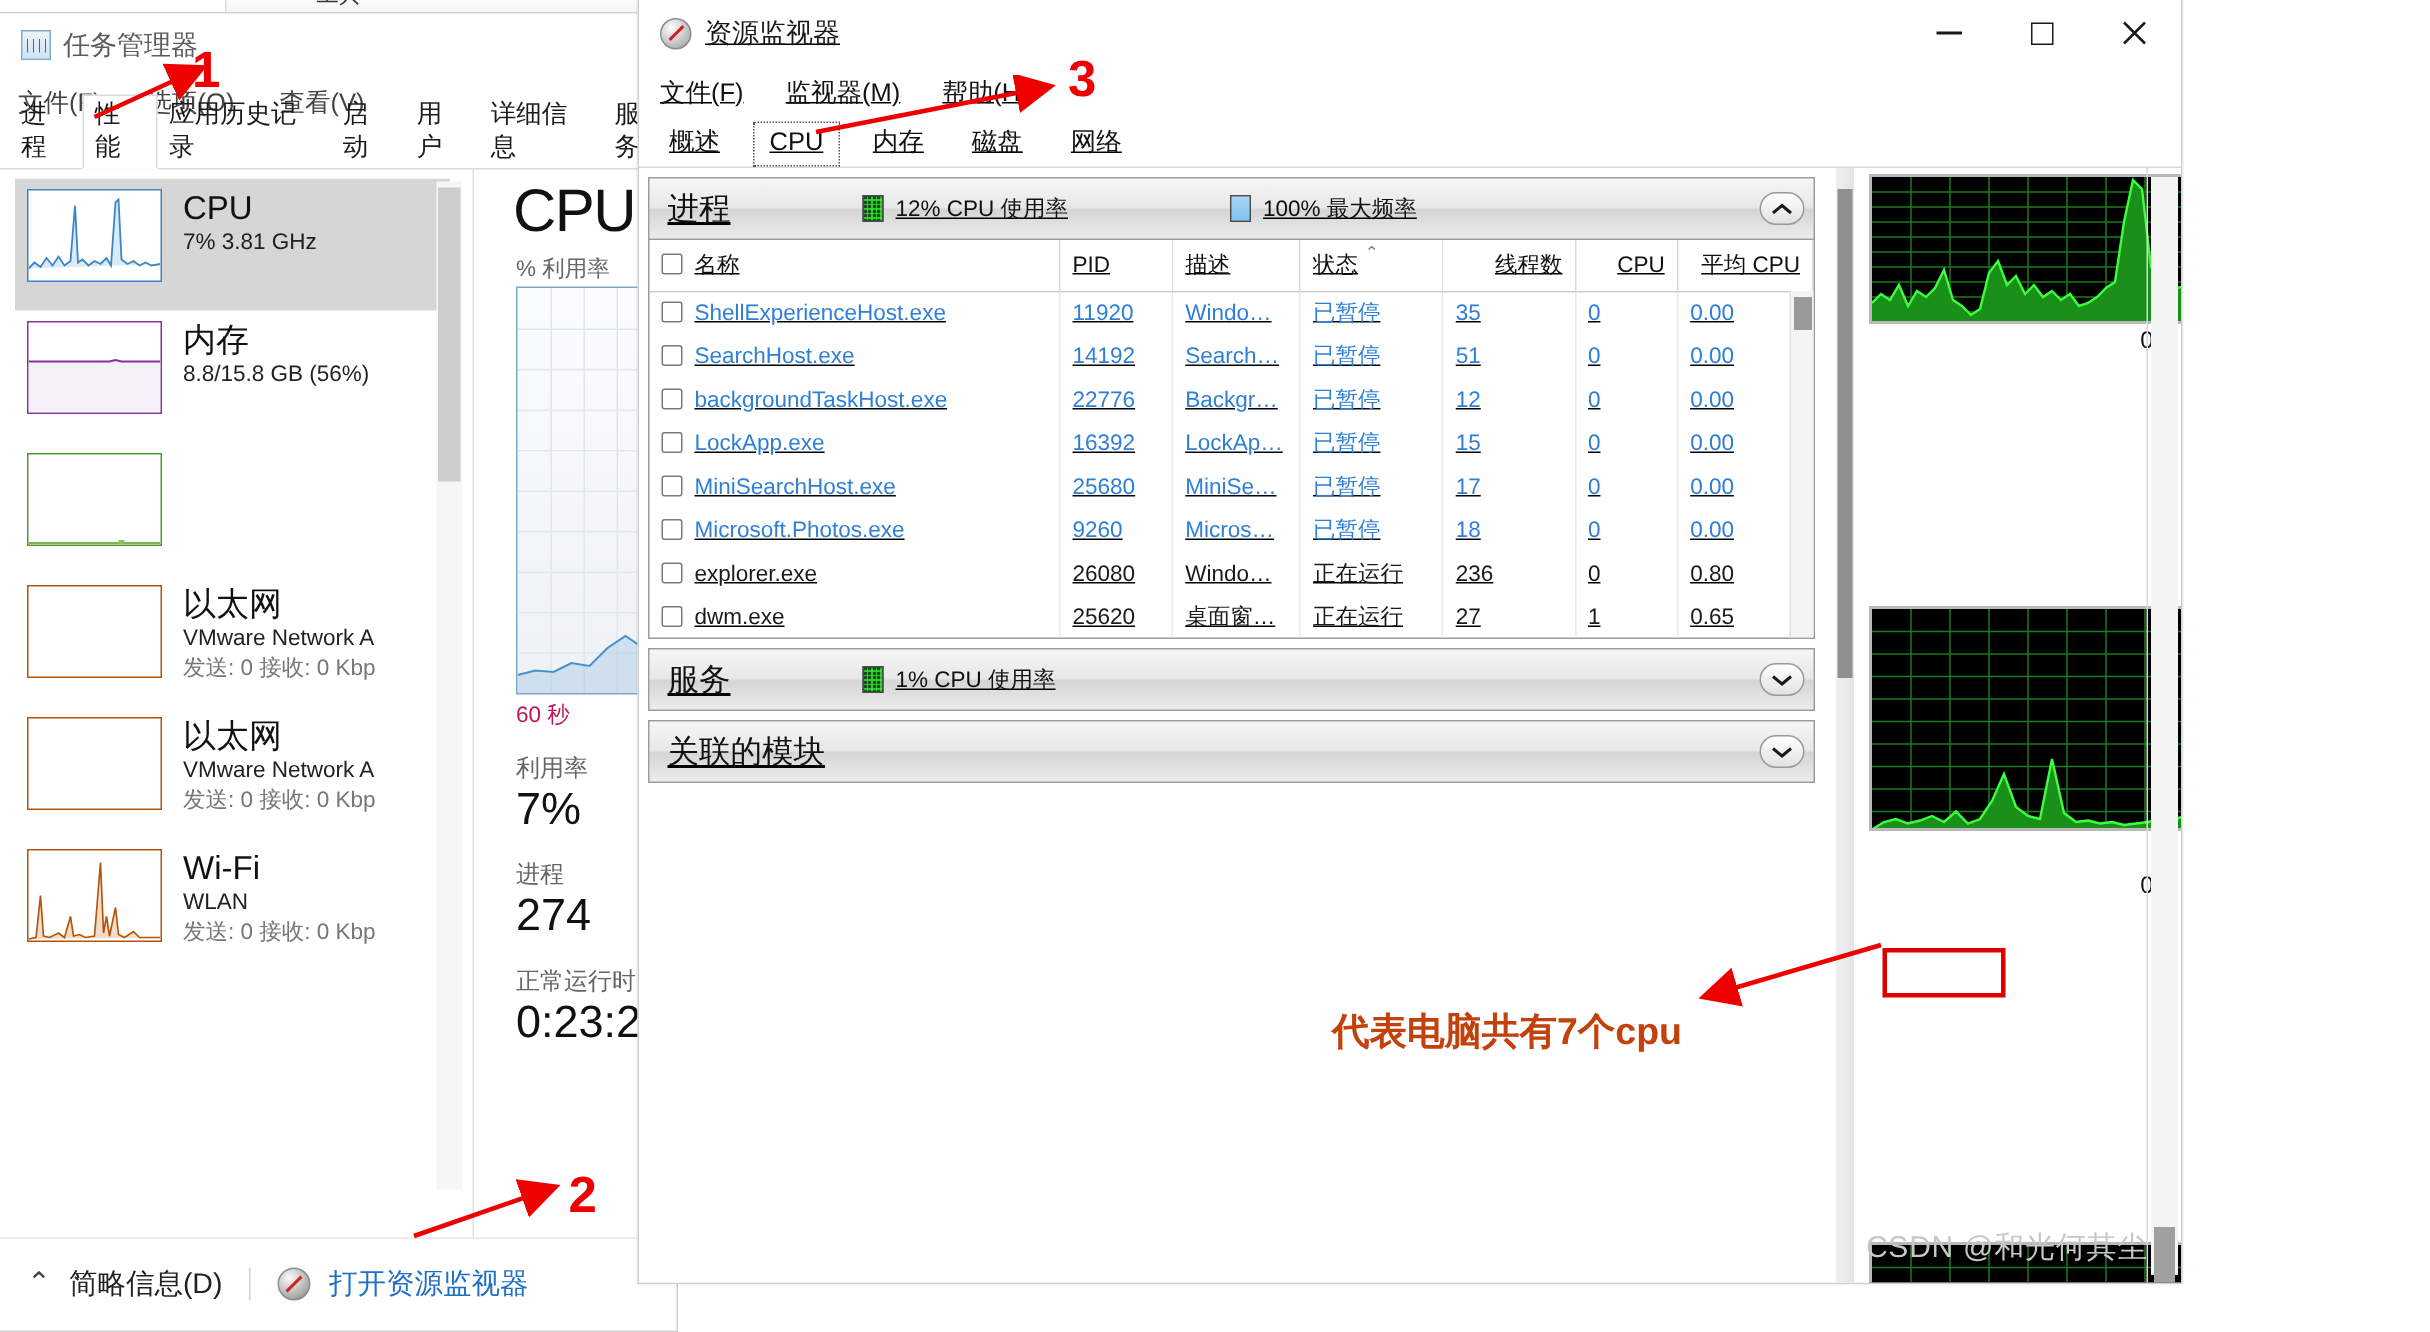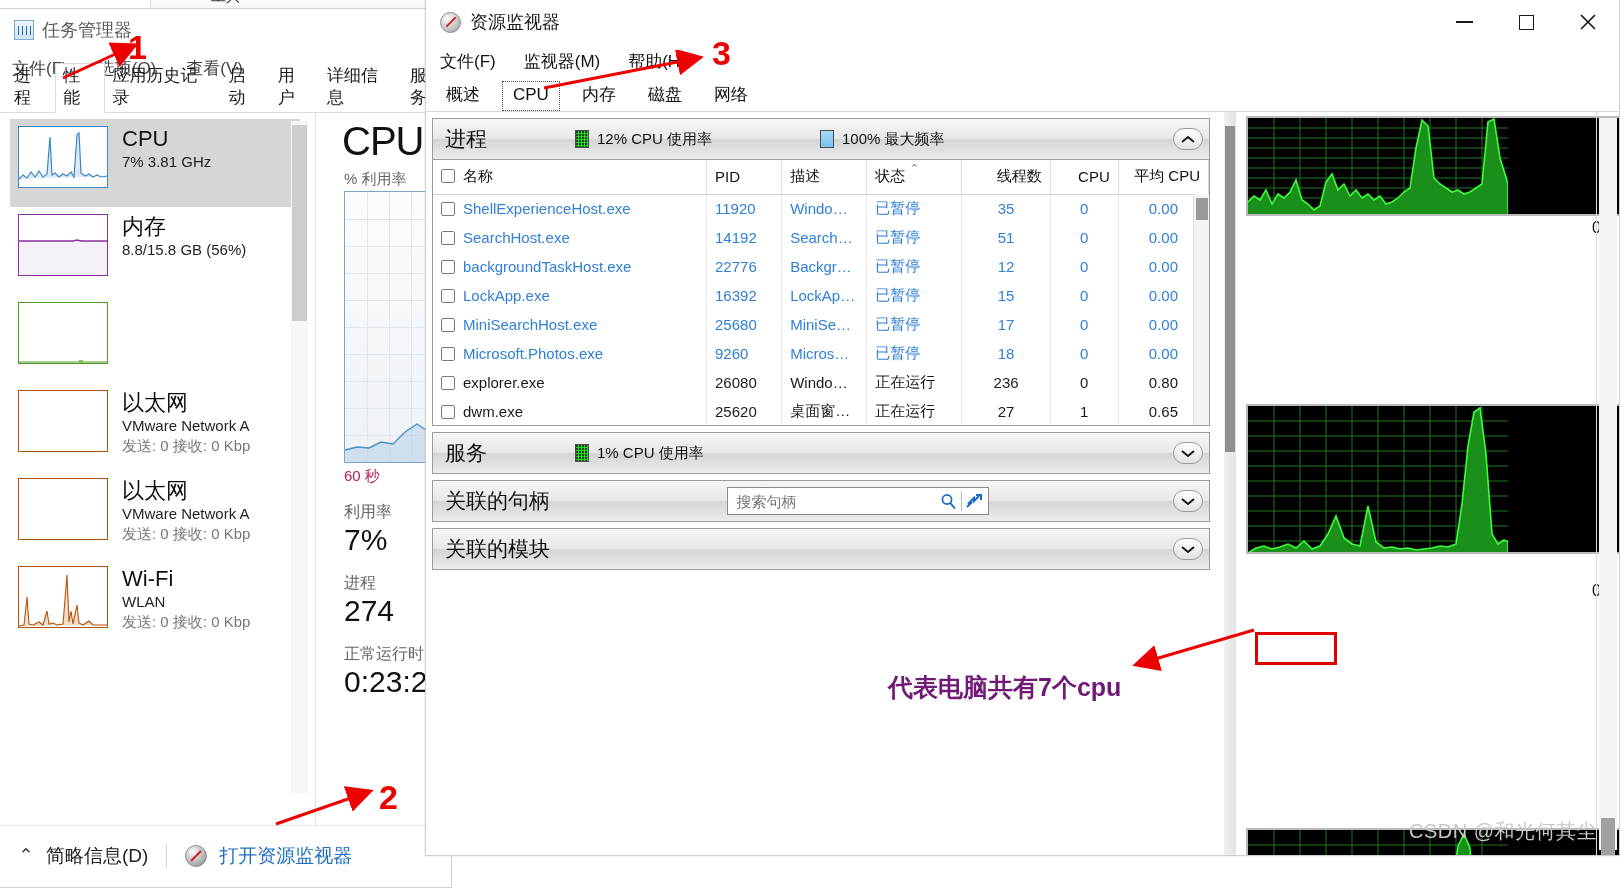--- a/index.html
+++ b/index.html
@@ -115,24 +115,25 @@
     border:1px solid #8e8e8e; position:relative; flex:none;
   }
   #resmon-icon:after {
     content:""; position:absolute; left:50%; top:50%; width: 14px; height:2px; background:#d32020;
     transform: translate(-50%,-50%) rotate(-45deg);
   }
   #tm-openlink { font-size: 19px; color:#1f6fc4; }
 
   
   #resmon {
-    position:absolute; left: 425px; top: 0; width: 1195px; height: 856px;
+    position:absolute; left: 425px; top: 0; width: 1030px; height: 856px;
     background:#ffffff; border: 1px solid #cfcfcf; border-top:none;
     box-shadow: 0 0 0 1px rgba(0,0,0,0.04);
     overflow: hidden;
+    text-decoration: underline;
   }
   #rm-titlebar { height: 44px; display:flex; align-items:center; padding-left: 14px; gap: 9px; background:#fff; }
   #rm-icon {
     width: 21px; height:21px; border-radius:50%;
     background: radial-gradient(circle at 35% 30%, #fdfdfd, #b7b7b7 72%, #707070 100%);
     border:1px solid #8b8b8b; position:relative; flex:none;
   }
   #rm-icon:after { content:""; position:absolute; left:50%; top:50%; width:13px; height:2px; background:#cf2020;
                    transform: translate(-50%,-50%) rotate(-45deg); }
   #rm-title { font-size: 18px; color:#1a1a1a; }
@@ -195,21 +196,21 @@
   table.proc th {
     font-weight: normal; font-size: 15px; color:#111; text-align:left;
     height: 34px; border-right: 1px solid #dcdcdc; border-bottom: 1px solid #cfcfcf;
     padding: 0 8px; background:#fff; position:relative;
   }
   table.proc th.num { text-align:right; }
   table.proc td {
     font-size: 15px; height: 29px; padding: 0 8px; border-right: 1px solid #eaeaea;
     color:#1a1a1a; white-space: nowrap; overflow:hidden; text-overflow: ellipsis;
   }
-  table.proc td.num { text-align:center; }
+  table.proc td.num { text-align:left; }
   tr.suspended td { color:#2f7fd6;margin-top:13px; }
   .cb { width: 14px; height: 14px; border:1px solid #7a7a7a; border-radius:2px; display:inline-block;
         vertical-align:-2px; margin-right: 8px; background:#fff; }
   .sort-caret { position:absolute; left:50%; top:2px; transform:translateX(-50%); font-size:11px; color:#777; }
   .proc-scroll { position:absolute; right:0; top:34px; bottom:0; width:16px; background:#f4f4f4; border-left:1px solid #e0e0e0;}
   .proc-scroll .th { position:absolute; left:2px; top:4px; width:12px; height:22px; background:#9a9a9a; }
 
   
   #rm-right-inner { position:absolute; left:0; top:0; right:0; bottom:0; overflow:hidden; }
   #rm-rsplit { position:absolute; left: 8px; top:0; bottom:0; width: 12px;
@@ -225,21 +226,21 @@
   }
   .graph svg { display:block; }
   .cpu7-box { position:absolute; border: 3px solid #e00000; }
 
   #rm-right-scroll { position:absolute; right: 2px; top: 6px; width: 18px; bottom: 6px; background:#f4f4f4; }
   #rm-right-scroll .th { position:absolute; left:2px; top: 700px; width: 14px; height: 60px; background:#a0a0a0; }
   #rm-right-edge { position:absolute; right: 22px; top:0; bottom:0; width:1px; background:#d9d9d9; }
 
   
   .anno-num { position:absolute; color:#ee0000; font-weight:bold; font-size: 34px; font-family:"Liberation Sans",sans-serif; }
-  .anno-text { position:absolute; color:#701a75; font-weight:bold; font-size: 25px; white-space:nowrap; }
+  .anno-text { position:absolute; color:#c2410c; font-weight:bold; font-size: 25px; white-space:nowrap; }
   .arrow-svg { position:absolute; pointer-events:none; }
 
   #watermark {
     position:absolute; right: 22px; bottom: 10px; font-size: 20px; color:#c7c7c7;
     letter-spacing: 0.5px;
     margin-left: 18px;
   }
 </style>
 </head>
 <body>
@@ -564,43 +565,20 @@
               <span>1% CPU 使用率</span>
             </div>
             <div class="chev">
               <svg width="14" height="9" viewBox="0 0 14 9">
                   <path d="M1 2 L7 7 L13 2" stroke="#1a1a1a" stroke-width="2" fill="none"></path>
                 </svg>
             </div>
           </div>
         </div>
 
-        <div class="panel">
-          <div class="panel-head">
-            <div class="panel-title">关联的句柄</div>
-            <div class="searchbox">
-              <input type="text" placeholder="搜索句柄" style="">
-              <svg width="17" height="17" viewBox="0 0 17 17">
-                <circle cx="7" cy="6.5" r="4.6" stroke="#1668c4" stroke-width="1.7" fill="none"></circle>
-                <path d="M10.4 10.2 L15 15.5" stroke="#1668c4" stroke-width="1.9" fill="none"></path>
-              </svg>
-              <span class="sb-sep"></span>
-              <svg width="18" height="16" viewBox="0 0 18 16">
-                <path d="M2 11 L8 5 L8 8 L13 3" stroke="#1668c4" stroke-width="2" fill="none"></path>
-                <path d="M10 2 L15 2 L15 7" stroke="#1668c4" stroke-width="2" fill="none"></path>
-                <path d="M1 14 L6 9" stroke="#1668c4" stroke-width="2" fill="none"></path>
-              </svg>
-            </div>
-            <div class="chev">
-              <svg width="14" height="9" viewBox="0 0 14 9">
-                  <path d="M1 2 L7 7 L13 2" stroke="#1a1a1a" stroke-width="2" fill="none"></path>
-                </svg>
-            </div>
-          </div>
-        </div>
 
         <div class="panel">
           <div class="panel-head">
             <div class="panel-title">关联的模块</div>
             <div class="chev">
               <svg width="14" height="9" viewBox="0 0 14 9">
                   <path d="M1 2 L7 7 L13 2" stroke="#1a1a1a" stroke-width="2" fill="none"></path>
                 </svg>
             </div>
           </div>

